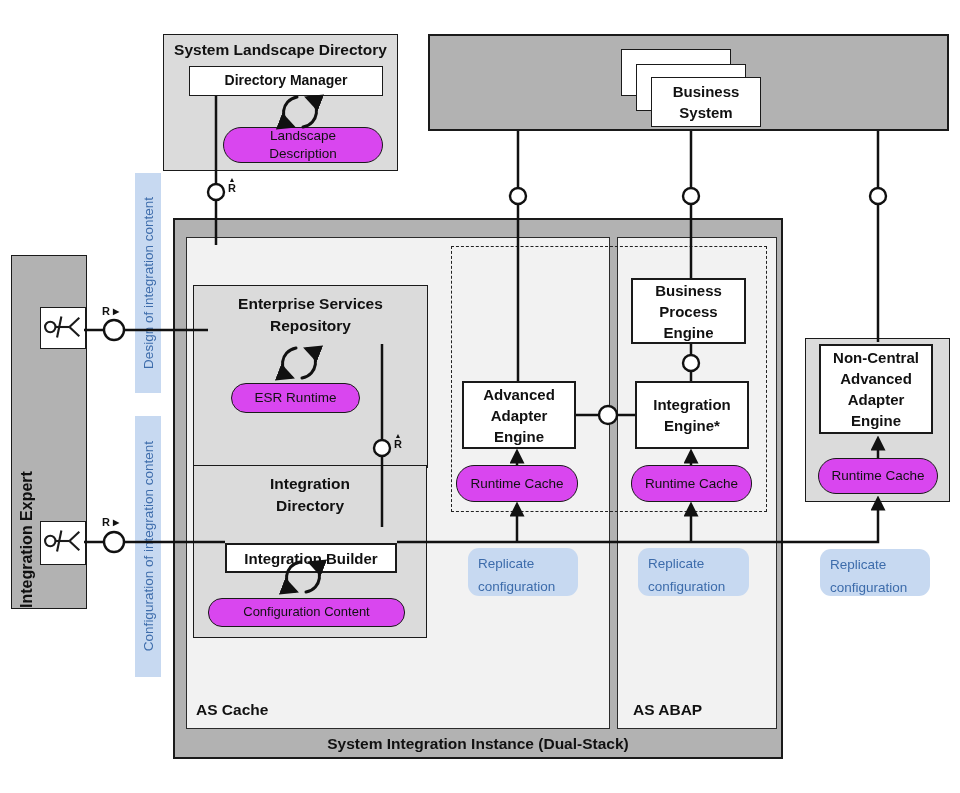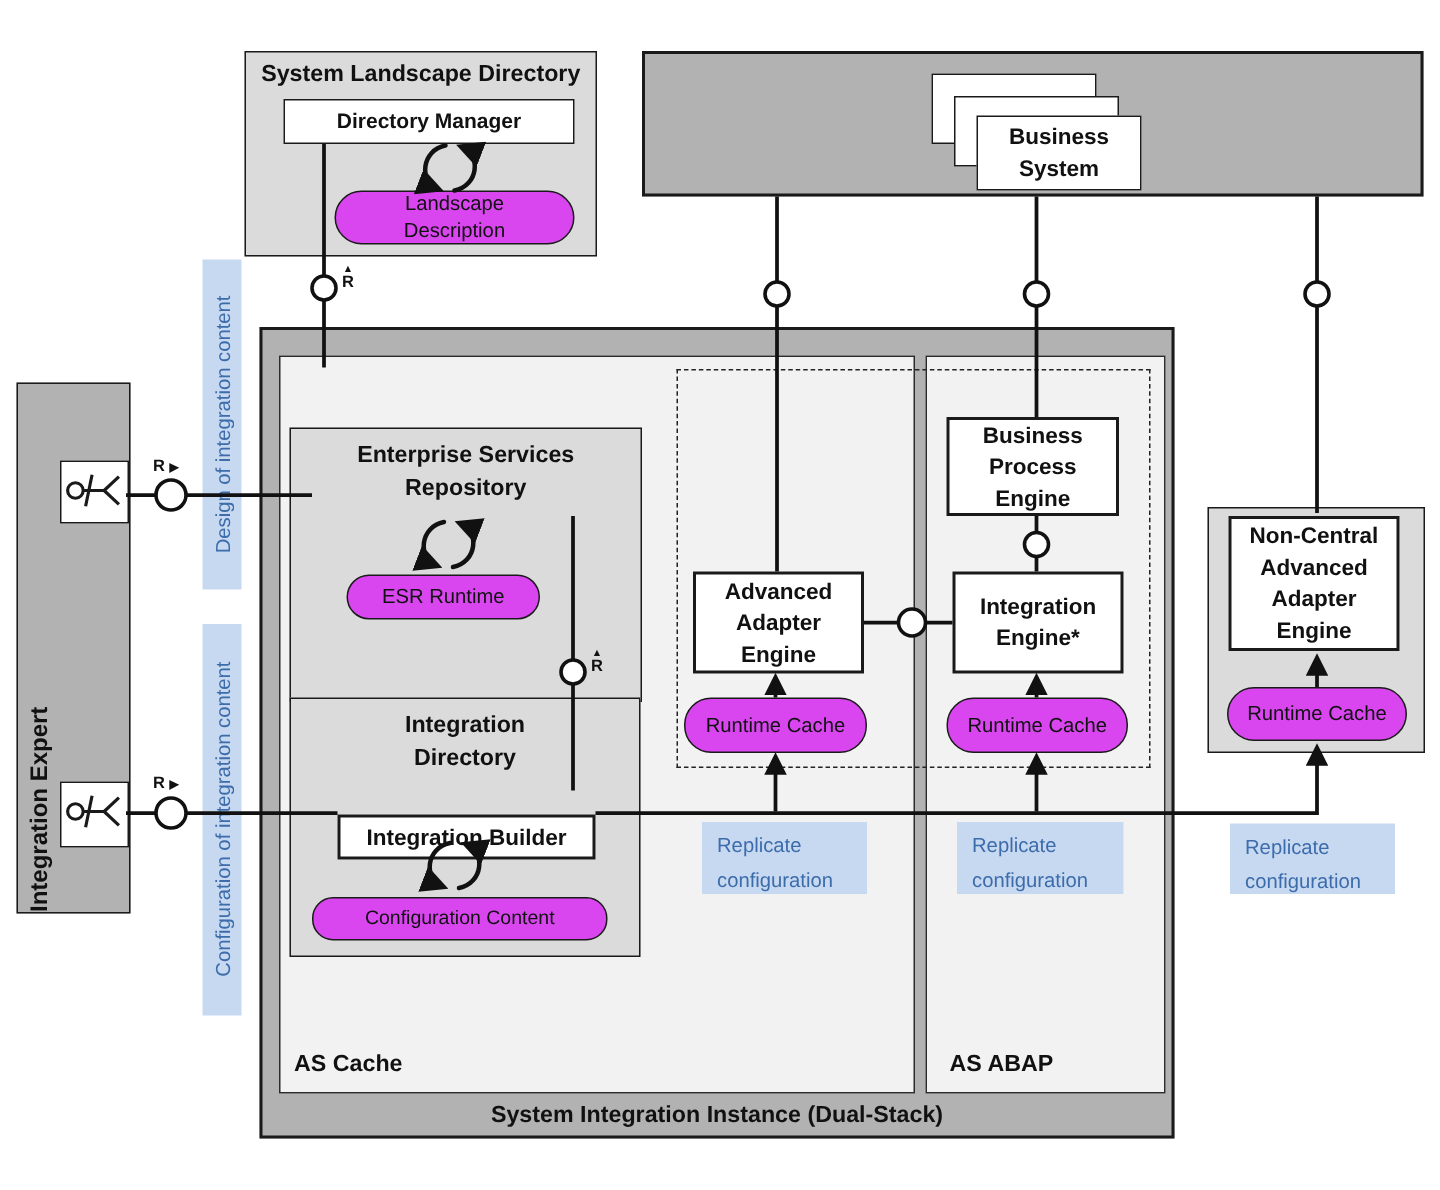--- a/index.html
+++ b/index.html
@@ -31,21 +31,21 @@
     display:flex;align-items:center;justify-content:center;
   }
   .vtext{writing-mode:vertical-rl;transform:rotate(180deg);white-space:nowrap;}
   .ie-label{font-weight:bold;font-size:16px;color:#111;}
   .dashed{border:1.6px dashed #222;background:transparent;}
   .rmark{display:flex;flex-direction:column;align-items:center;font-weight:bold;font-size:11px;line-height:10px;z-index:8;}
   .rmark .tri{font-size:7px;line-height:6px;}
   .rmark-row{display:flex;align-items:center;font-weight:bold;font-size:11px;z-index:8;}
   .rmark-row .tri{font-size:8px;margin-left:3px;}
   svg.lines{position:absolute;left:0;top:0;z-index:6;pointer-events:none;}
-  .lbl{z-index:7;}
+  .lbl{z-index:7;border-radius:11px;}
 </style>
 </head>
 <body>
 
 <div id="stage">
 
   <div class="abs panel-mid" style="left:163px;top:34px;width:235px;height:137px;">
     <div class="abs title" style="left:0;top:6px;width:100%;">System Landscape Directory</div>
   </div>
   <div class="abs wbox wbox-thin" style="left:189px;top:66px;width:194px;height:30px;z-index:2;font-weight:bold;">Directory Manager</div>

